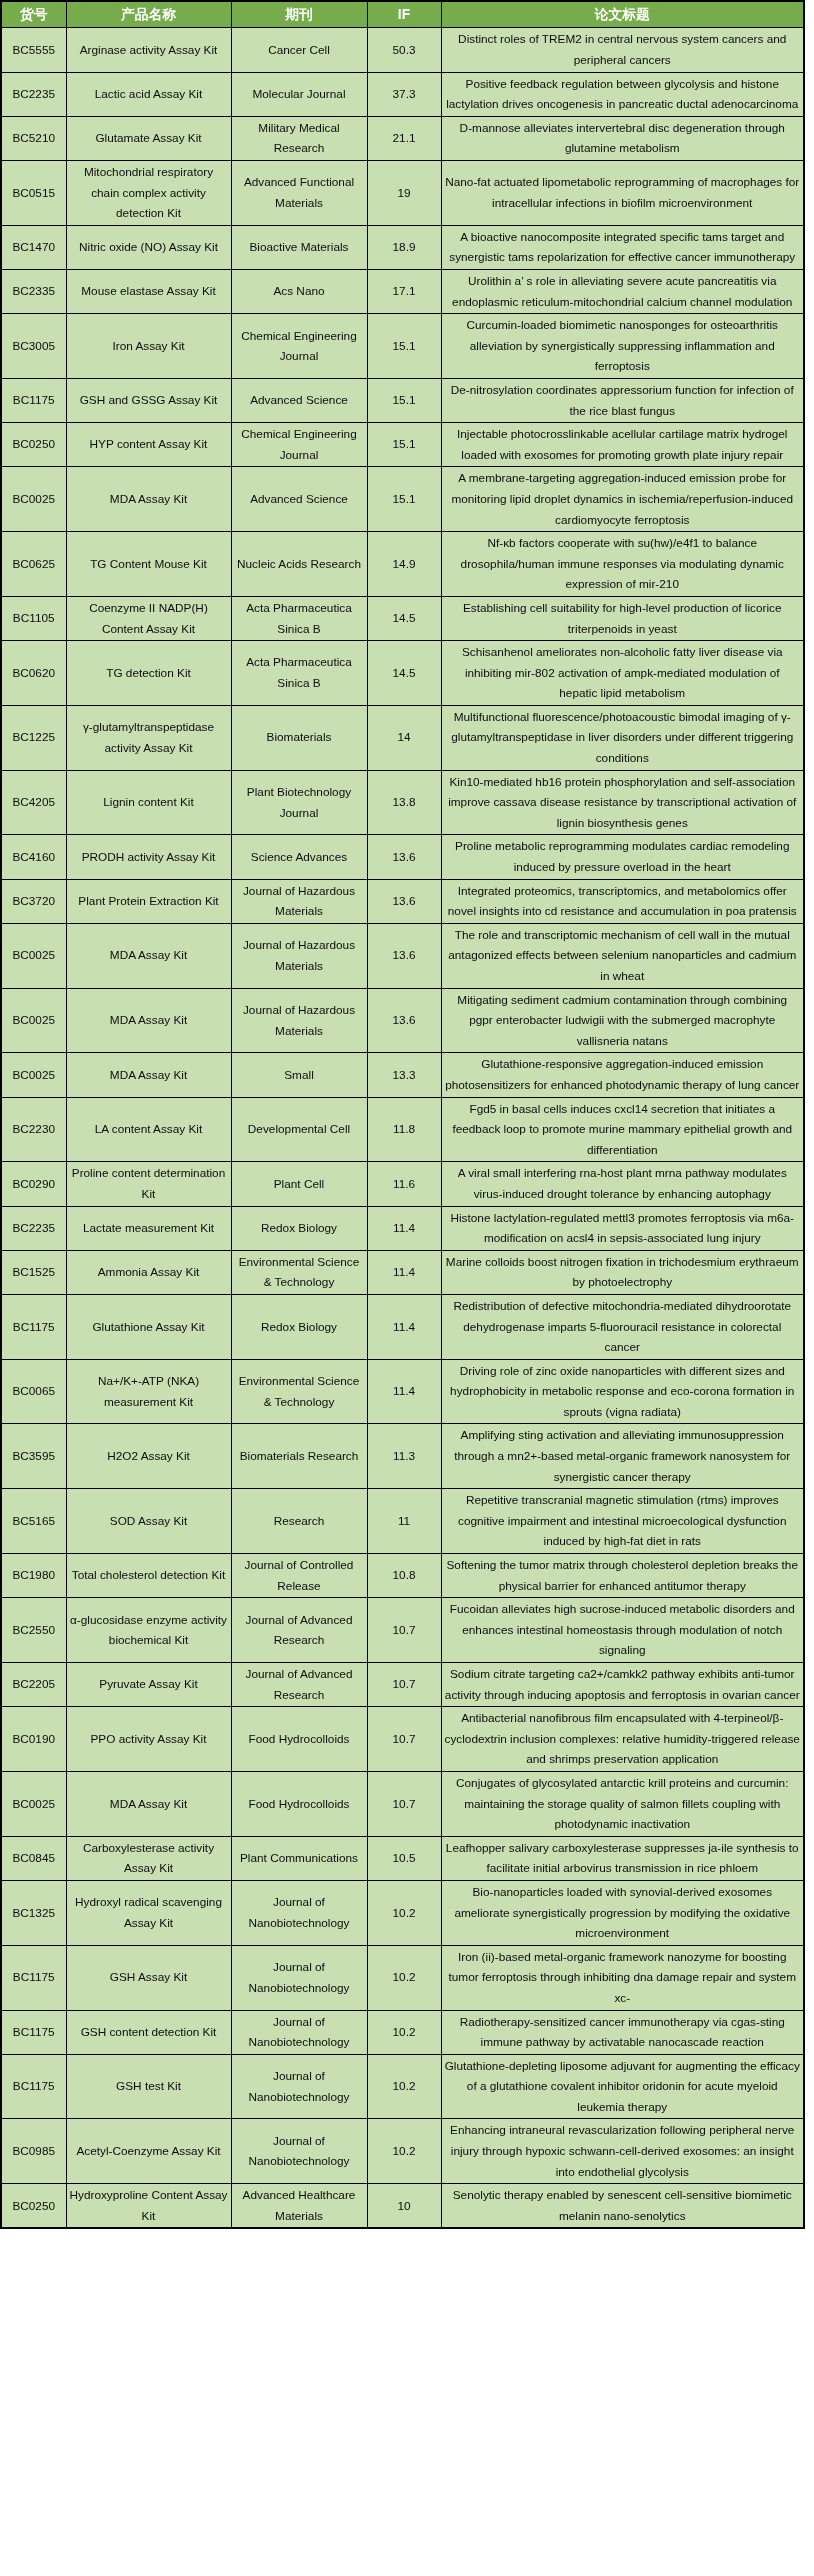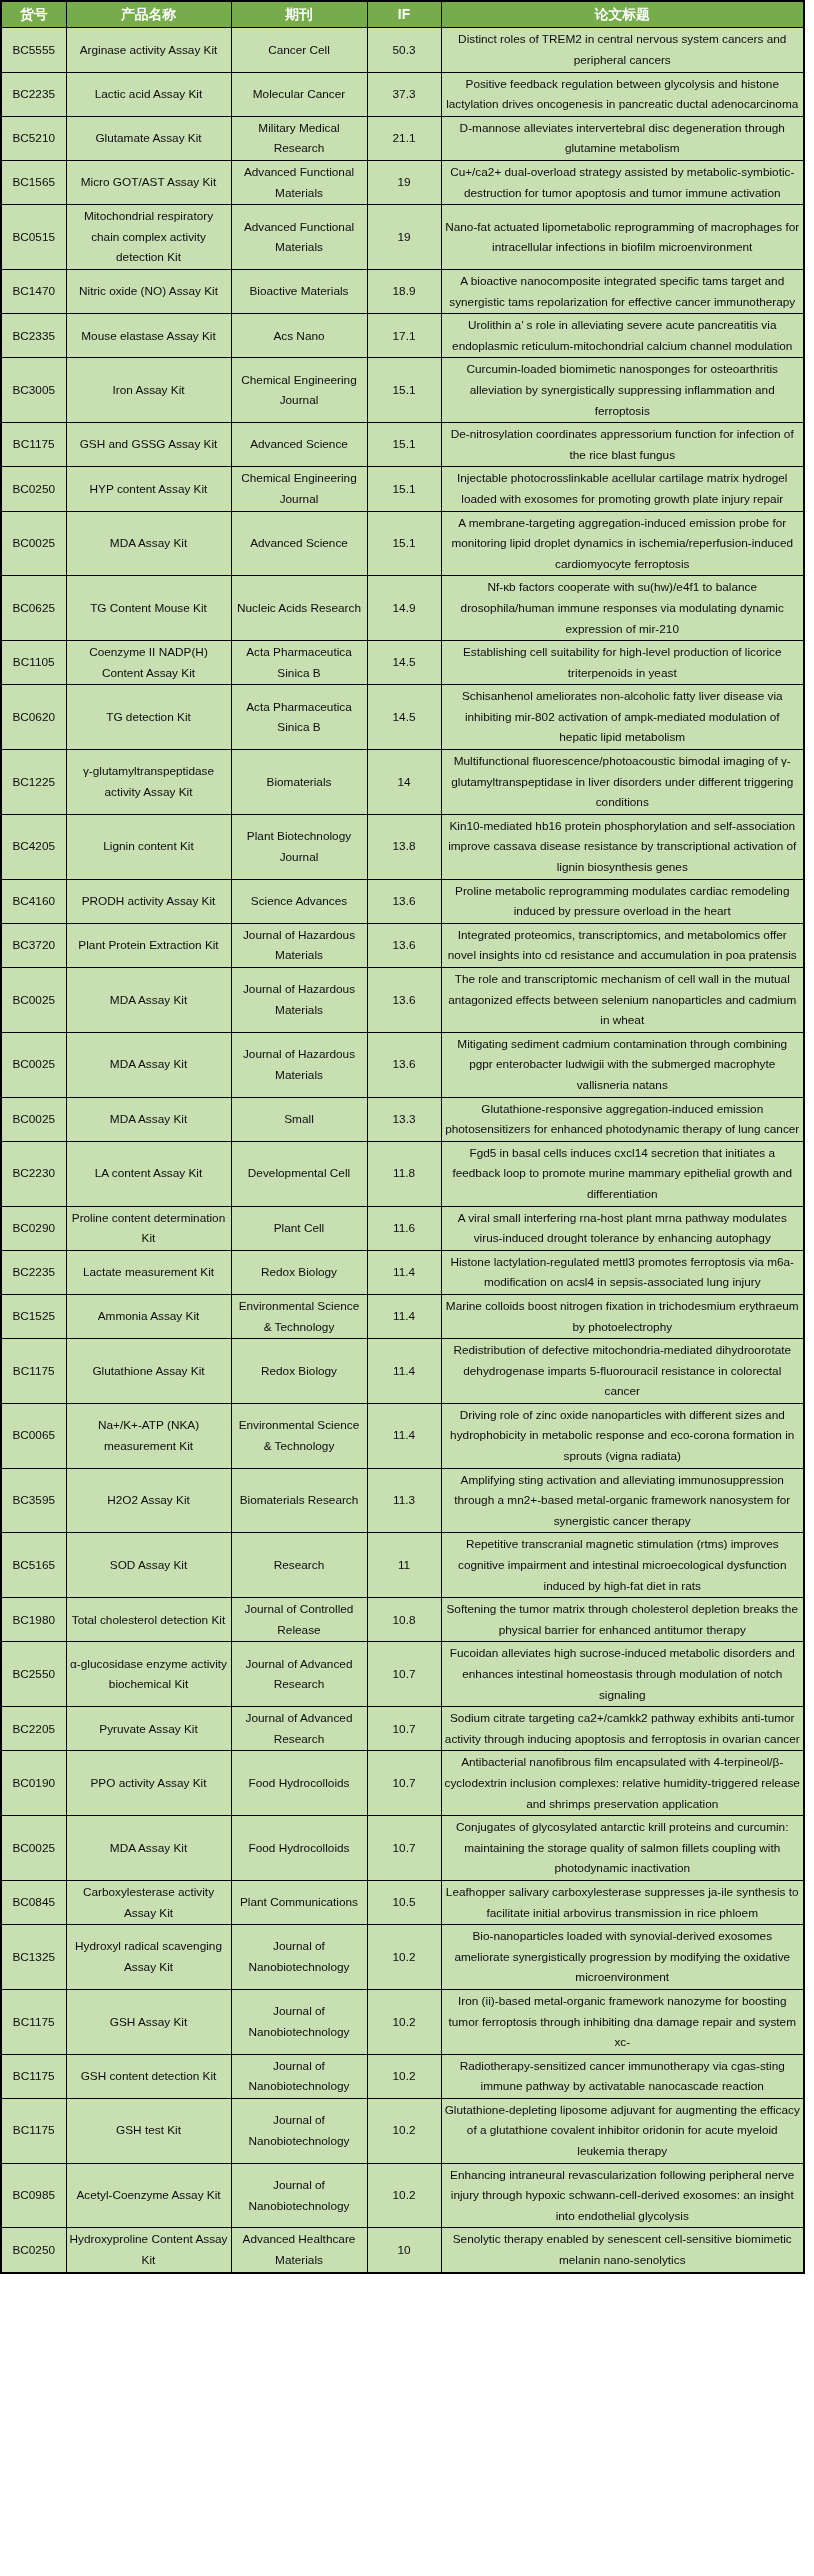--- a/index.html
+++ b/index.html
@@ -72,37 +72,30 @@
         <tr>
           <td class="col-code">BC5555</td>
           <td class="col-product">Arginase activity Assay Kit</td>
           <td class="col-journal">Cancer Cell</td>
           <td class="col-impact_factor">50.3</td>
           <td class="col-title">Distinct roles of TREM2 in central nervous system cancers and peripheral cancers</td>
         </tr>
         <tr>
           <td class="col-code">BC2235</td>
           <td class="col-product">Lactic acid Assay Kit</td>
-          <td class="col-journal">Molecular Cancer</td>
+          <td class="col-journal">Molecular Journal</td>
           <td class="col-impact_factor">37.3</td>
           <td class="col-title">Positive feedback regulation between glycolysis and histone lactylation drives oncogenesis in pancreatic ductal adenocarcinoma</td>
         </tr>
         <tr>
           <td class="col-code">BC5210</td>
           <td class="col-product">Glutamate Assay Kit</td>
           <td class="col-journal">Military Medical Research</td>
           <td class="col-impact_factor">21.1</td>
           <td class="col-title">D-mannose alleviates intervertebral disc degeneration through glutamine metabolism</td>
-        </tr>
-        <tr>
-          <td class="col-code">BC1565</td>
-          <td class="col-product">Micro GOT/AST Assay Kit</td>
-          <td class="col-journal">Advanced Functional Materials</td>
-          <td class="col-impact_factor">19</td>
-          <td class="col-title">Cu+/ca2+ dual-overload strategy assisted by metabolic-symbiotic-destruction for tumor apoptosis and tumor immune activation</td>
         </tr>
         <tr>
           <td class="col-code">BC0515</td>
           <td class="col-product">Mitochondrial respiratory chain complex activity detection Kit</td>
           <td class="col-journal">Advanced Functional Materials</td>
           <td class="col-impact_factor">19</td>
           <td class="col-title">Nano-fat actuated lipometabolic reprogramming of macrophages for intracellular infections in biofilm microenvironment</td>
         </tr>
         <tr>
           <td class="col-code">BC1470</td>

